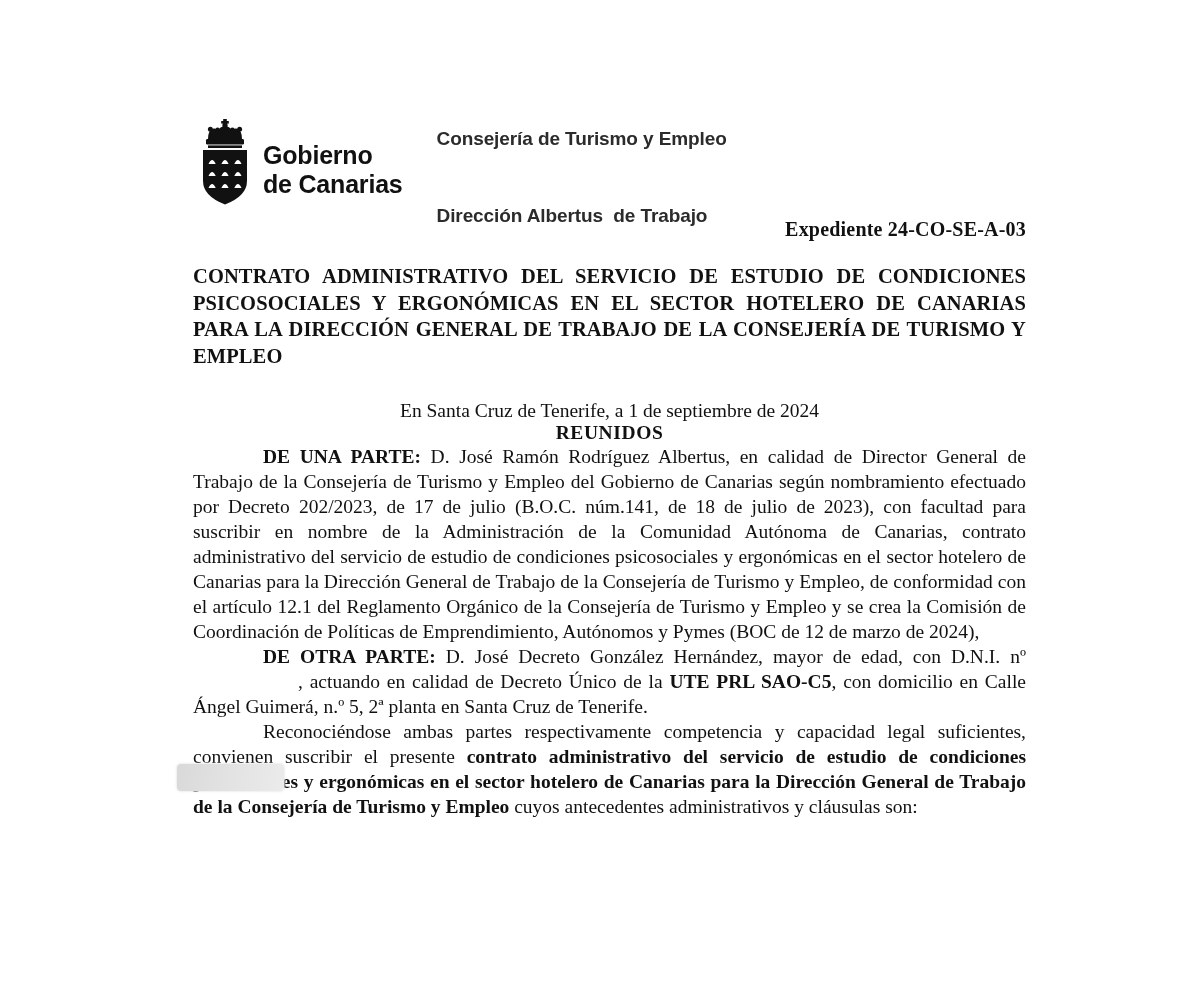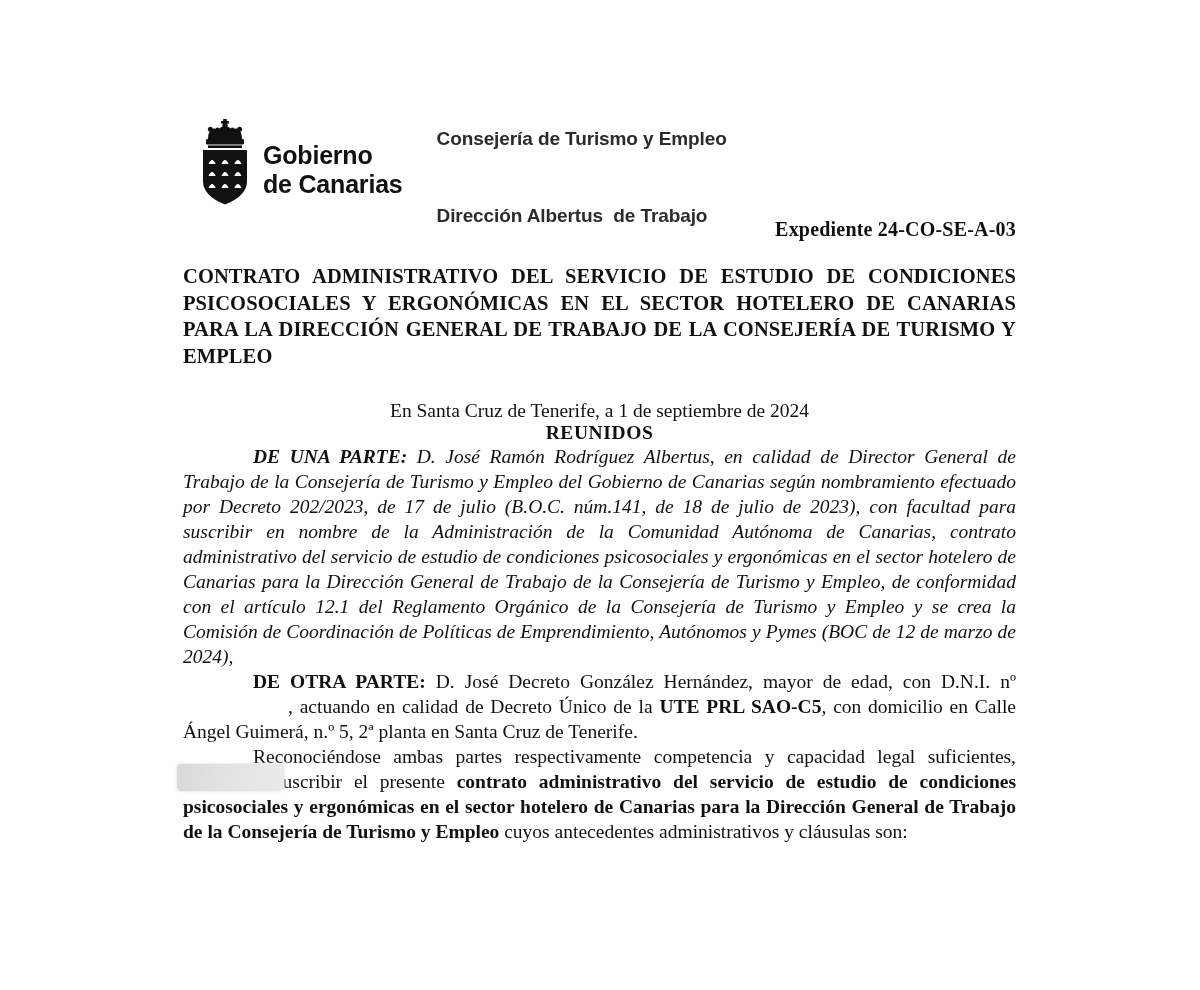--- a/index.html
+++ b/index.html
@@ -61,21 +61,21 @@
     line-height: 1.36;
     color: #2b2b2b;
     white-space: pre;
     letter-spacing: -0.1px;
     font-weight: bold;
   }
 
   
   .content {
     position: absolute;
-    left: 183px;
+    left: 193px;
     top: 0;
     width: 833px;
   }
 
   .expediente {
     margin-top: 218px;
     text-align: right;
     font-size: 20px;
     font-weight: bold;
     letter-spacing: 0.2px;
@@ -108,21 +108,21 @@
   p.para {
     margin: 0;
     font-size: 19.5px;
     line-height: 1.285;
     text-align: justify;
     text-indent: 70px;
     hyphens: none;
   }
   p.para b { font-weight: bold; }
 
-  .p-una   { margin-top: 26px; font-style: italic; }
+  .p-una   { margin-top: 26px; }
   .p-otra  { margin-top: 31px; }
   .p-recon { margin-top: 36px; }
 
   
   .redaction {
     position: absolute;
     left: 177px;
     top: 764px;
     width: 107px;
     height: 27px;

